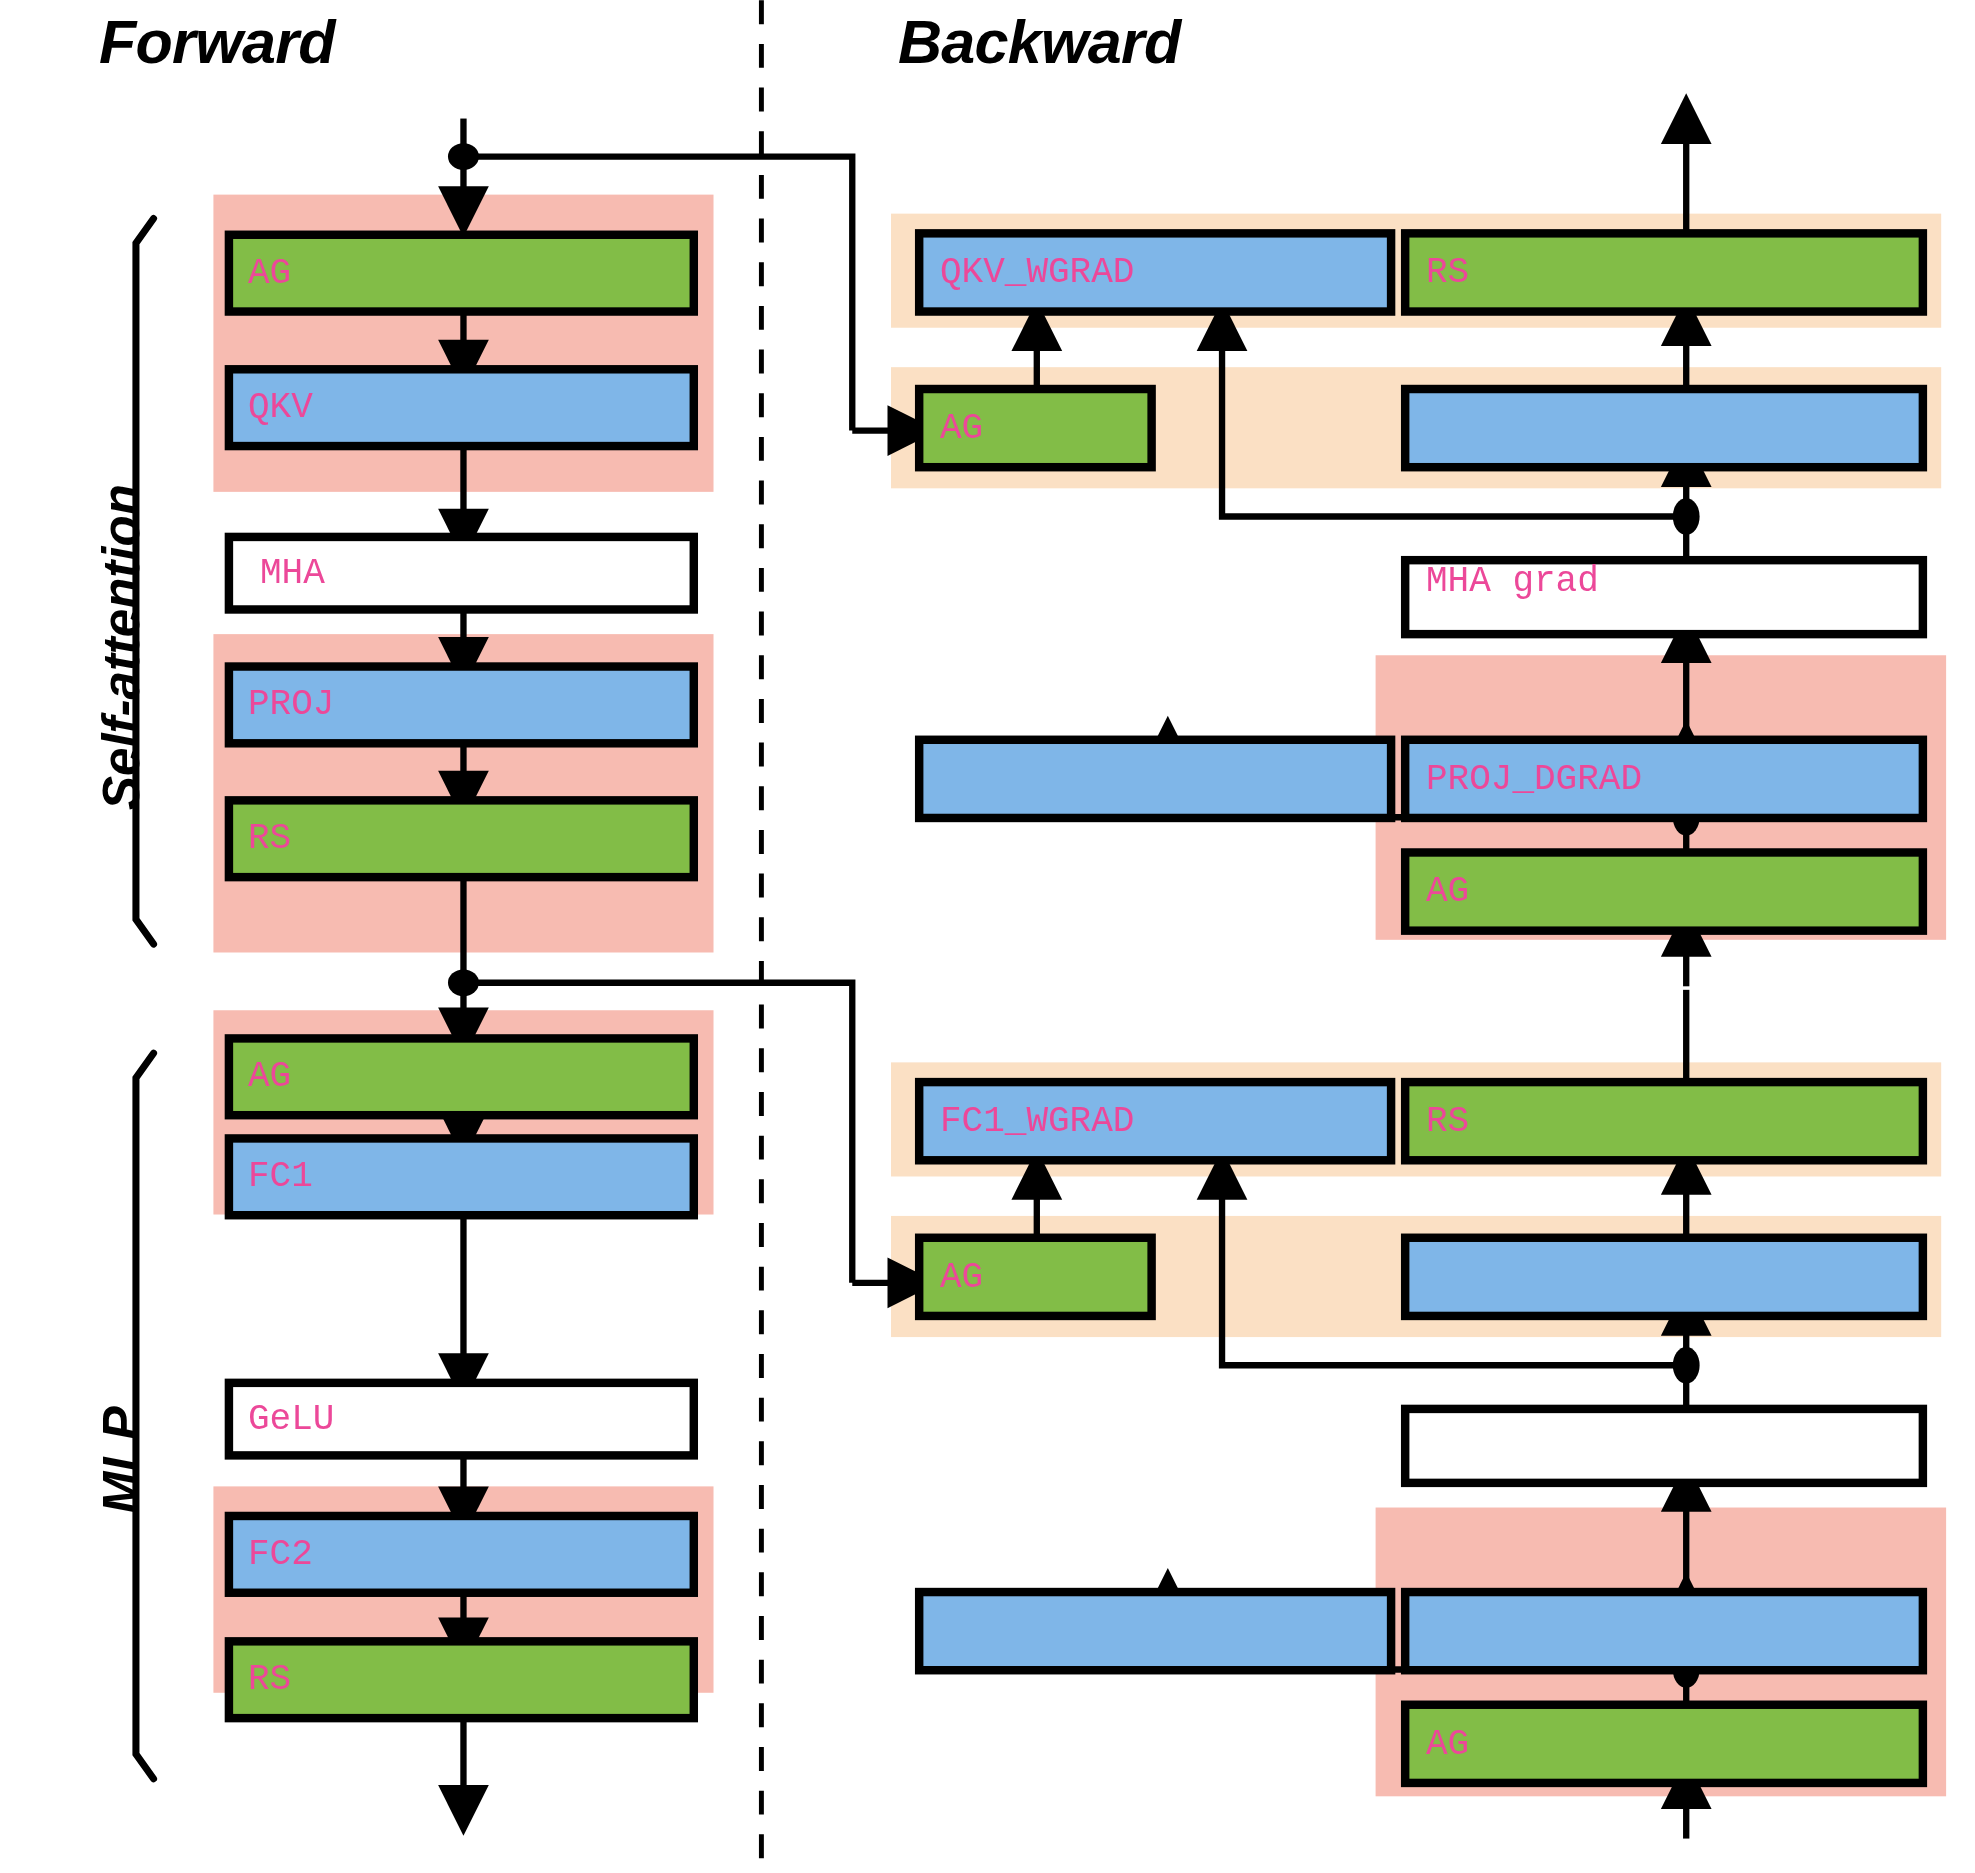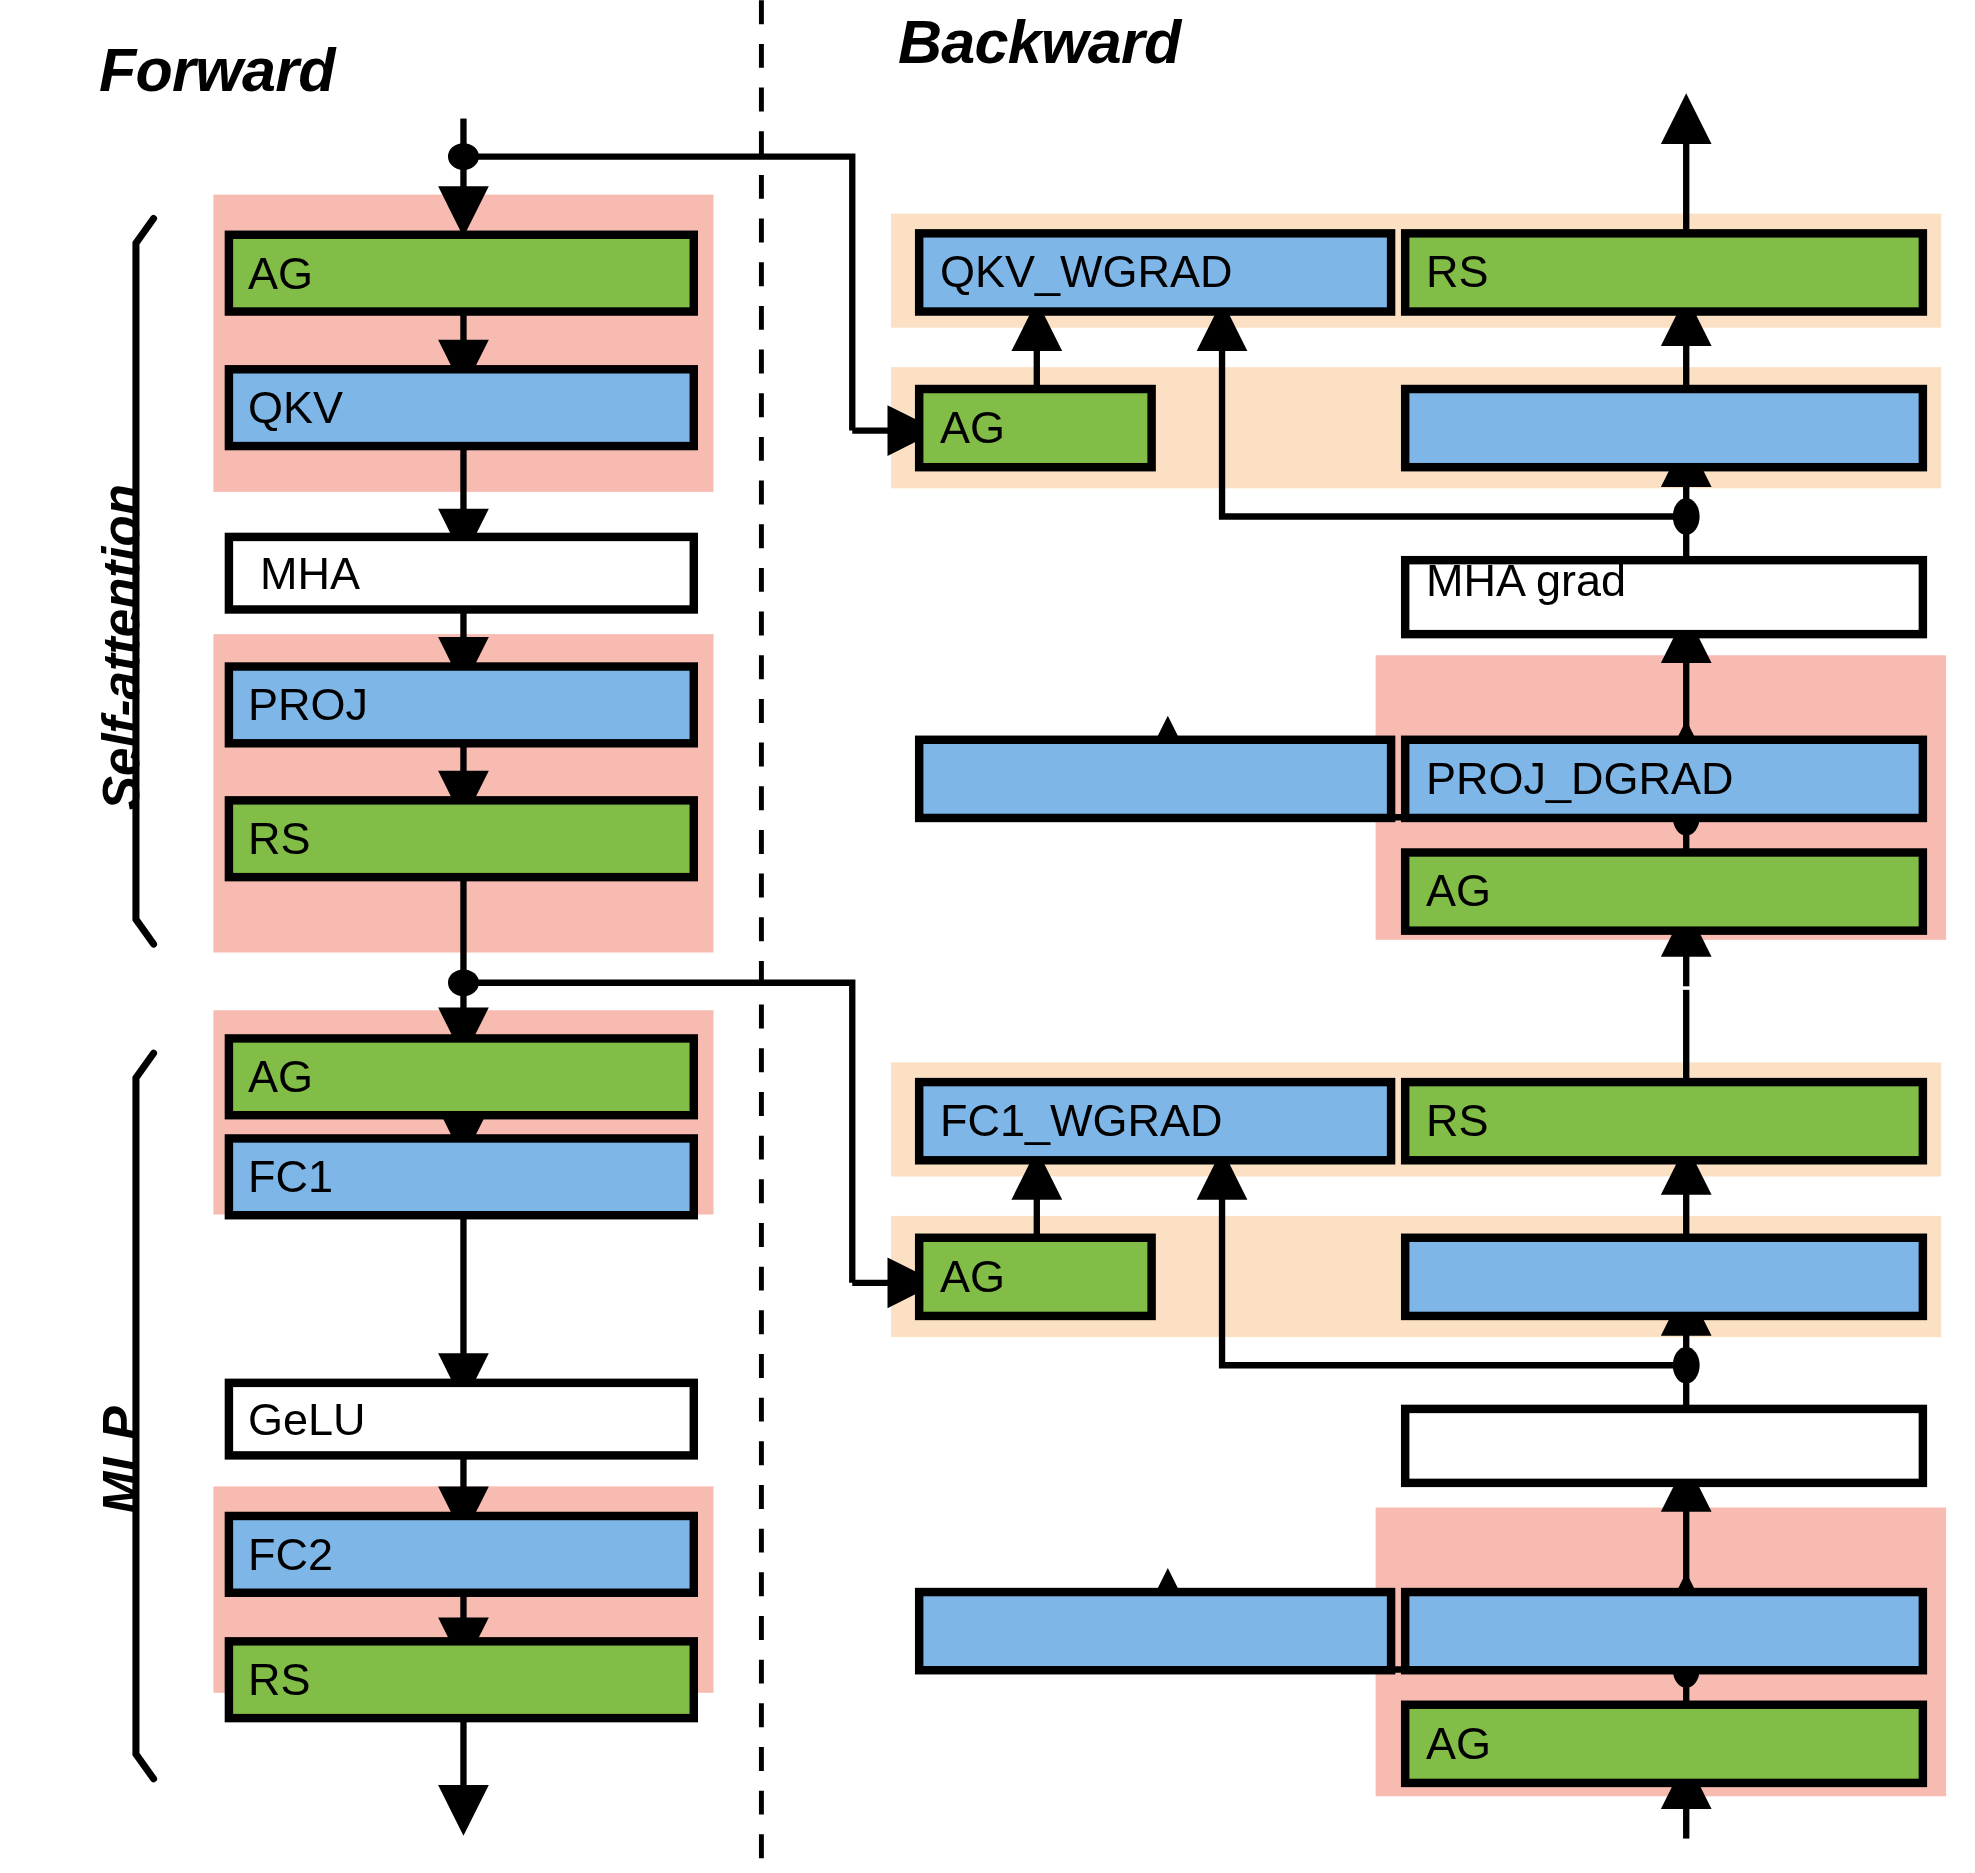--- a/index.html
+++ b/index.html
@@ -10,22 +10,22 @@
     position:absolute;font-family:"Liberation Sans",sans-serif;
     font-weight:bold;font-style:italic;font-size:61px;color:#000;
     letter-spacing:-0.7px;white-space:nowrap;
   }
   .vlabel{
     position:absolute;font-family:"Liberation Sans",sans-serif;
     font-weight:bold;font-style:italic;font-size:51px;color:#000;
     white-space:nowrap;transform-origin:0 0;
   }
   .boxtxt{
-    position:absolute;font-family:Liberation Sans, sans-serif;
-    font-size:45px;color:#000000;white-space:nowrap;
+    position:absolute;font-family:Liberation Mono, monospace;
+    font-size:36px;color:#ec4899;white-space:nowrap;
     display:flex;align-items:center;
     pointer-events:none;
   }
 </style>
 </head>
 <body>
 
 <div id="stage">
 
   <svg viewBox="0 0 2804 2660" xmlns="http://www.w3.org/2000/svg">
@@ -174,21 +174,21 @@
       <rect x="1995" y="1536" width="735" height="111" fill="#82bd47"></rect>
       <rect x="1305" y="1757" width="330" height="111" fill="#82bd47"></rect>
       <rect x="1995" y="1757" width="735" height="111" fill="#7fb6e8"></rect>
       <rect x="1995" y="2000" width="735" height="105" fill="#ffffff"></rect>
       <rect x="1305" y="2260" width="670" height="111" fill="#7fb6e8"></rect>
       <rect x="1995" y="2260" width="735" height="111" fill="#7fb6e8"></rect>
       <rect x="1995" y="2420" width="735" height="111" fill="#82bd47"></rect>
     </g>
   </svg>
 
-  <div class="hdr" style="left:99px; top:7px;margin-top:28px;">Forward</div>
+  <div class="hdr" style="left:99px; top:7px;">Forward</div>
   <div class="hdr" style="left:898px; top:7px;">Backward</div>
 
   <div class="vlabel" style="left:92px; top:810px; transform:rotate(-90deg);">Self-attention</div>
   <div class="vlabel" style="left:92px; top:1514px; transform:rotate(-90deg);">MLP</div>
 
   <div class="boxtxt" style="left:248px; top:235px; height:77px;">AG</div>
   <div class="boxtxt" style="left:248px; top:369px; height:77px;">QKV</div>
   <div class="boxtxt" style="left:260px; top:537px; height:73px;">MHA</div>
   <div class="boxtxt" style="left:248px; top:666px; height:77px;">PROJ</div>
   <div class="boxtxt" style="left:248px; top:800px; height:77px;">RS</div>

